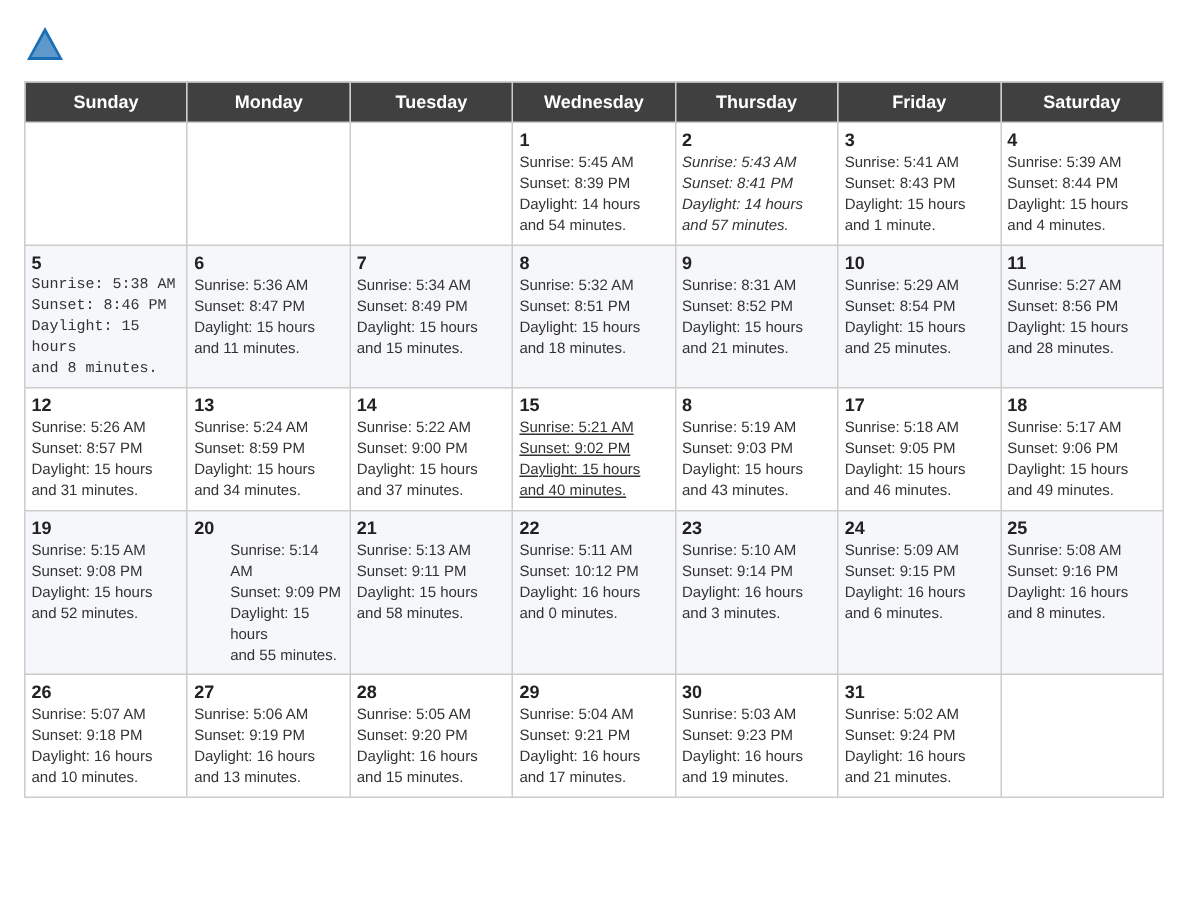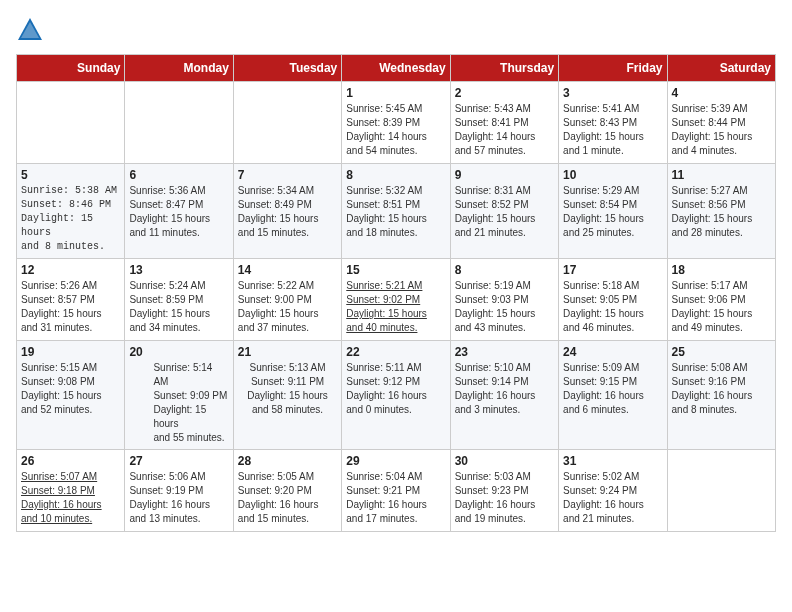--- a/index.html
+++ b/index.html
@@ -51,26 +51,26 @@
     .cal-subtitle {
       font-size: 15px;
       color: #444;
     }
     table {
       width: 100%;
       border-collapse: collapse;
       table-layout: fixed;
     }
     thead tr th {
-      background-color: #b91c1c;
+      background-color: #404040;
       color: #fff;
       font-size: 12px;
       font-weight: bold;
       padding: 6px 4px;
-      text-align: right;
+      text-align: center;
       border: 1px solid #ccc;
     }
     tbody tr td {
       vertical-align: top;
       border: 1px solid #ccc;
       padding: 4px 4px;
       font-size: 10px;
       color: #333;
       height: 82px;
       background: #fff;
@@ -133,21 +133,21 @@
         <td class="empty-cell"></td>
         <td>
           <span class="day-num">1</span>
           <div class="day-info" style="white-space: pre-line;">Sunrise: 5:45 AM
 Sunset: 8:39 PM
 Daylight: 14 hours
 and 54 minutes.</div>
         </td>
         <td>
           <span class="day-num">2</span>
-          <div class="day-info" style="white-space: pre-line;">Sunrise: 5:43 AM
+          <div class="day-info" style="white-space: pre-line; font-style: italic;">Sunrise: 5:43 AM
 Sunset: 8:41 PM
 Daylight: 14 hours
 and 57 minutes.</div>
         </td>
         <td>
           <span class="day-num">3</span>
           <div class="day-info" style="white-space: pre-line;">Sunrise: 5:41 AM
 Sunset: 8:43 PM
 Daylight: 15 hours
 and 1 minute.</div>
@@ -272,29 +272,29 @@
         </td>
         <td>
           <span class="day-num">20</span>
           <div class="day-info" style="white-space: pre-line; margin-left: 24px;">Sunrise: 5:14 AM
 Sunset: 9:09 PM
 Daylight: 15 hours
 and 55 minutes.</div>
         </td>
         <td>
           <span class="day-num">21</span>
-          <div class="day-info" style="white-space: pre-line; text-align: center;">Sunrise: 5:13 AM
+          <div class="day-info" style="white-space: pre-line;">Sunrise: 5:13 AM
 Sunset: 9:11 PM
 Daylight: 15 hours
 and 58 minutes.</div>
         </td>
         <td>
           <span class="day-num">22</span>
           <div class="day-info" style="white-space: pre-line;">Sunrise: 5:11 AM
-Sunset: 9:12 PM
+Sunset: 10:12 PM
 Daylight: 16 hours
 and 0 minutes.</div>
         </td>
         <td>
           <span class="day-num">23</span>
           <div class="day-info" style="white-space: pre-line;">Sunrise: 5:10 AM
 Sunset: 9:14 PM
 Daylight: 16 hours
 and 3 minutes.</div>
         </td>
@@ -309,21 +309,21 @@
           <span class="day-num">25</span>
           <div class="day-info" style="white-space: pre-line;">Sunrise: 5:08 AM
 Sunset: 9:16 PM
 Daylight: 16 hours
 and 8 minutes.</div>
         </td>
       </tr>
       <tr>
         <td>
           <span class="day-num">26</span>
-          <div class="day-info" style="white-space: pre-line; text-decoration: underline;">Sunrise: 5:07 AM
+          <div class="day-info" style="white-space: pre-line;">Sunrise: 5:07 AM
 Sunset: 9:18 PM
 Daylight: 16 hours
 and 10 minutes.</div>
         </td>
         <td>
           <span class="day-num">27</span>
           <div class="day-info" style="white-space: pre-line;">Sunrise: 5:06 AM
 Sunset: 9:19 PM
 Daylight: 16 hours
 and 13 minutes.</div>

